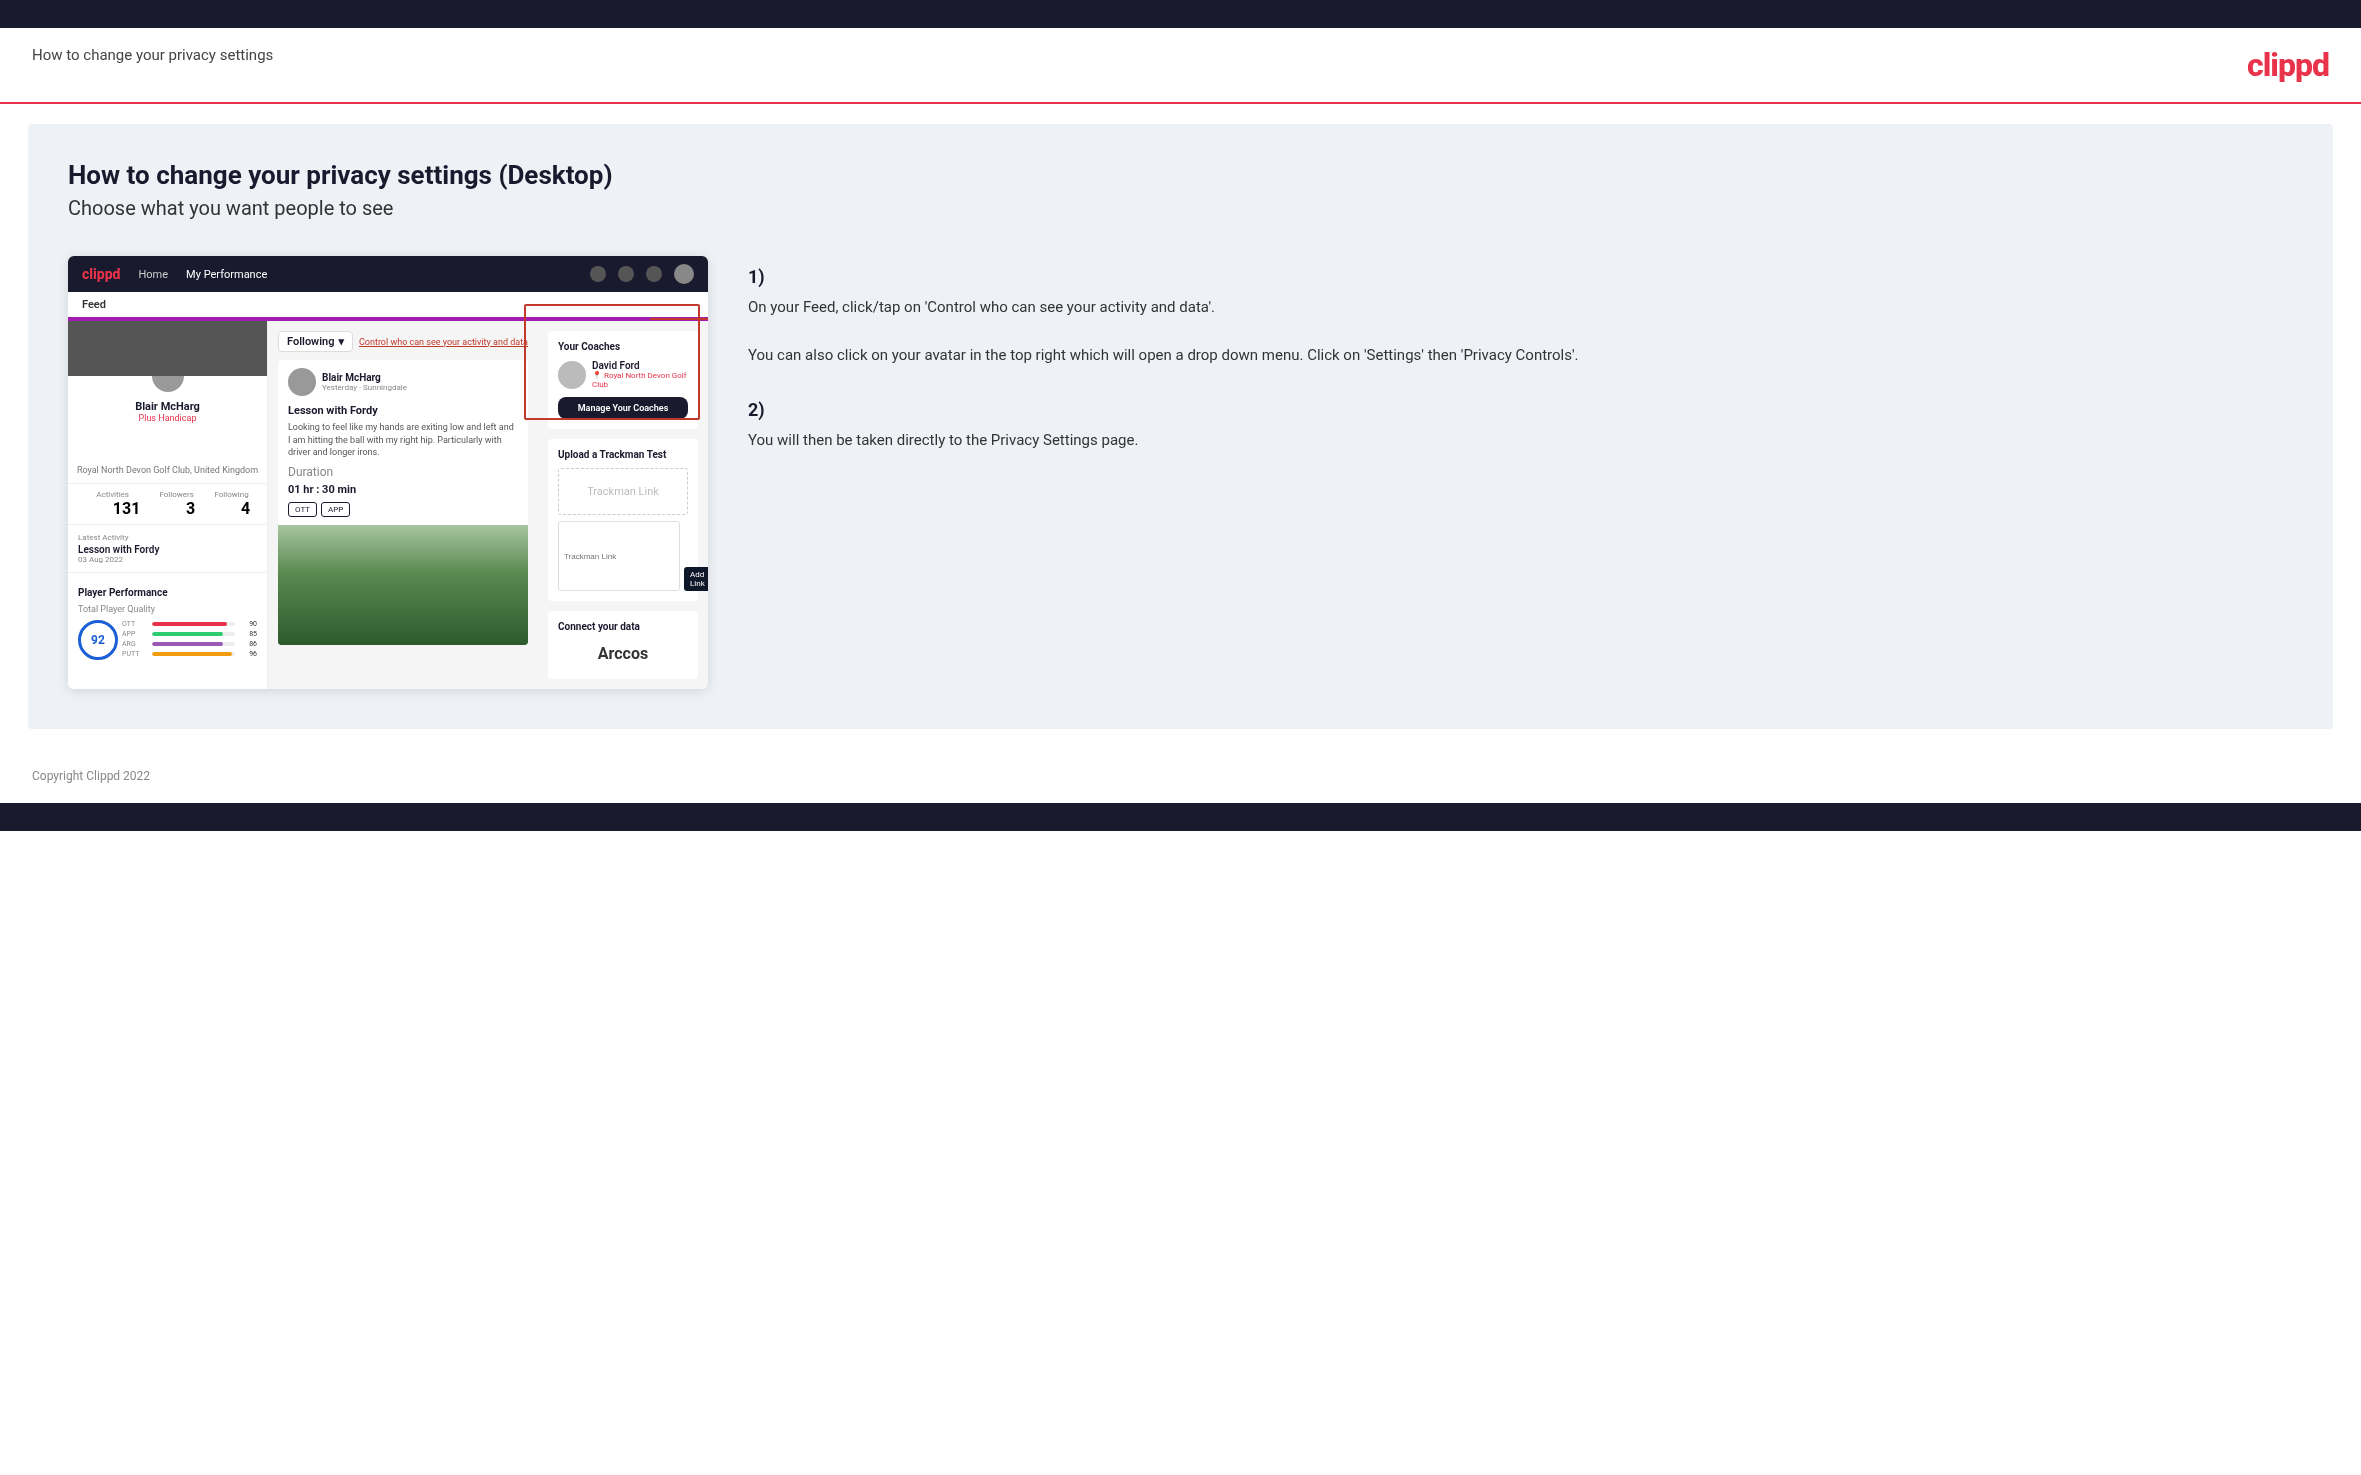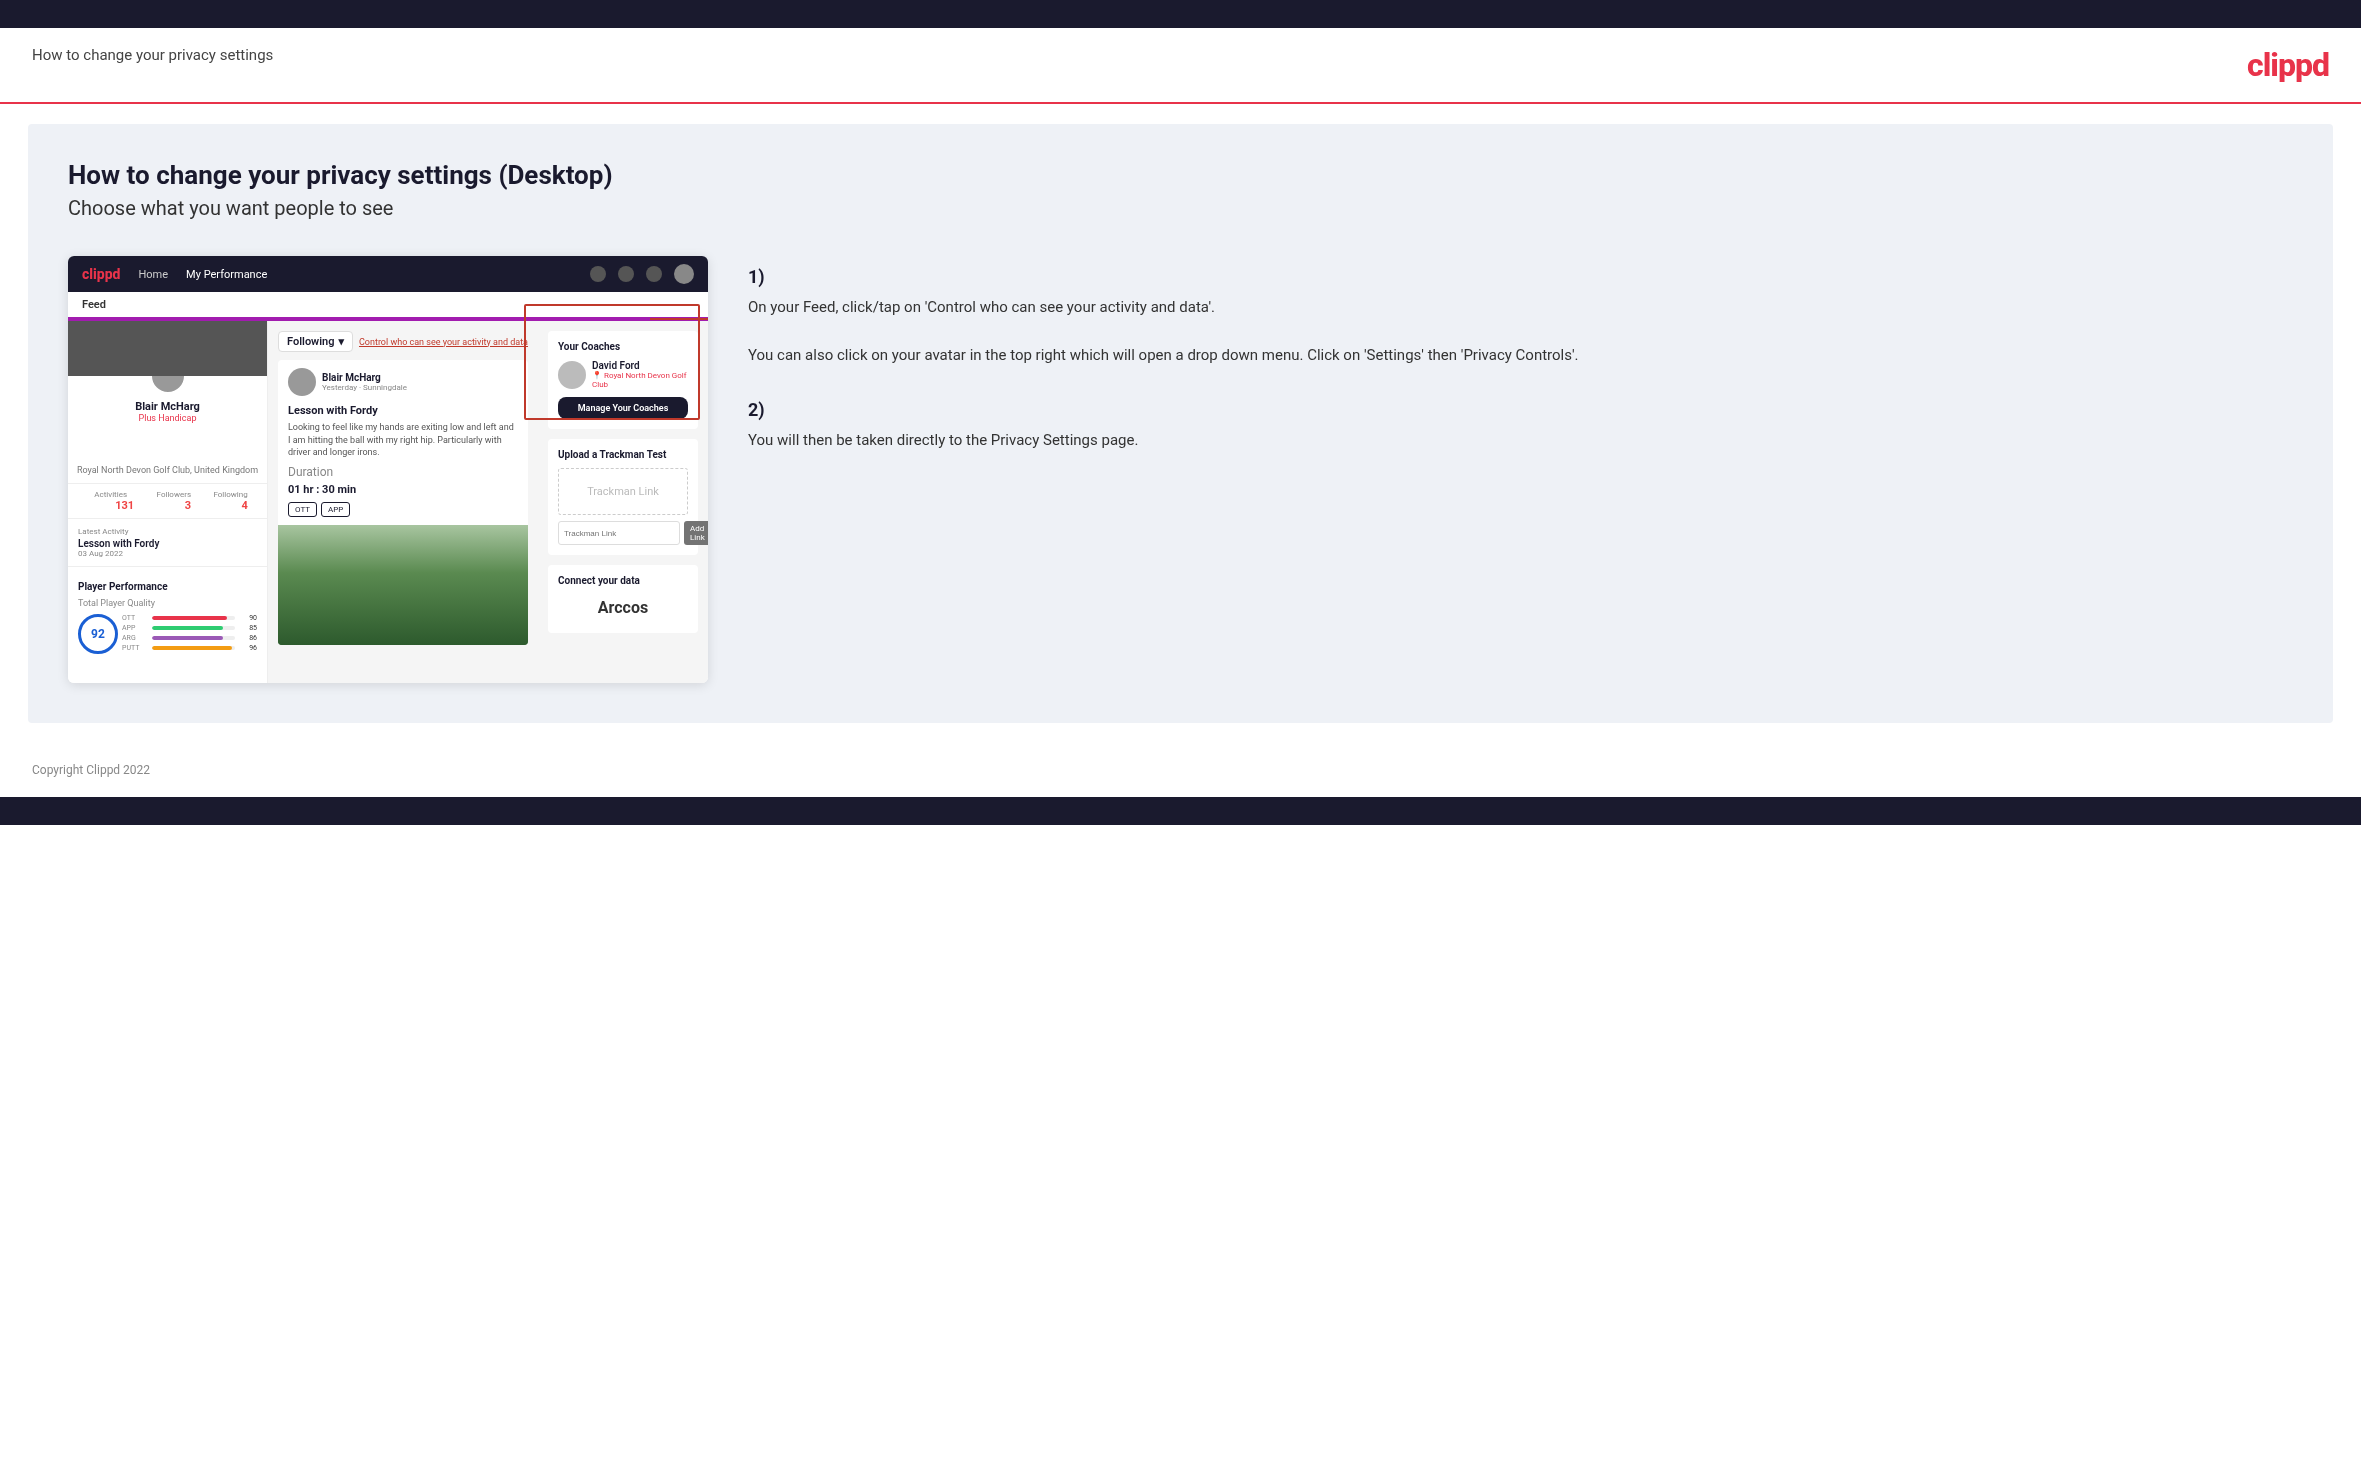--- a/index.html
+++ b/index.html
@@ -96,21 +96,21 @@
     .app-avatar {
       width: 36px; height: 36px; border-radius: 50%; background: #999; border: 2px solid #fff;
     }
     .app-profile-name { text-align: center; font-weight: 700; font-size: 11px; color: #1a1a2e; }
     .app-profile-sub { text-align: center; font-size: 9px; color: #e8334a; margin-bottom: 1px; }
     .app-profile-club { text-align: center; font-size: 9px; color: #777; margin-bottom: 8px; margin-top: 42px; }
 
     .app-stats { display: flex; justify-content: space-around; padding: 6px 8px; border-top: 1px solid #eee; border-bottom: 1px solid #eee; }
     .app-stat { text-align: center; }
     .app-stat-label { font-size: 8px; color: #888; }
-    .app-stat-value { font-size: 11px; font-weight: 700; color: #ef4444; margin-left: 28px; }
+    .app-stat-value { font-size: 16px; font-weight: 700; color: #000000; margin-left: 28px; }
 
     .app-latest { padding: 8px 10px; }
     .app-latest-label { font-size: 8px; color: #888; margin-bottom: 2px; }
     .app-latest-value { font-size: 10px; font-weight: 600; color: #1a1a2e; }
     .app-latest-date { font-size: 8px; color: #888; }
 
     .app-perf { padding: 14px 10px; border-top: 1px solid #eee; }
     .app-perf-title { font-size: 10px; font-weight: 700; color: #1a1a2e; margin-bottom: 6px; }
     .app-perf-quality { font-size: 9px; color: #888; margin-bottom: 6px; }
     .app-perf-row { display: flex; align-items: center; gap: 4px; margin-bottom: 3px; }
@@ -189,21 +189,21 @@
     }
     .app-trackman-placeholder {
       border: 1px dashed #ccc; border-radius: 3px; padding: 16px 8px;
       text-align: center; color: #bbb; font-size: 11px; margin: 6px 0;
     }
     .app-trackman-input-row { display: flex; gap: 4px; margin-top: 4px; }
     .app-trackman-input {
       flex: 1; border: 1px solid #ddd; border-radius: 3px; padding: 3px 5px; font-size: 8px; color: #bbb;
     }
     .app-trackman-btn {
-      background: #737373; color: #fff; font-size: 8px; padding: 3px 6px; border-radius: 3px; cursor: pointer;
+      background: #0f172a; color: #fff; font-size: 8px; padding: 3px 6px; border-radius: 3px; cursor: pointer; margin-top: 46px;
     }
     .app-connect-title { font-size: 10px; font-weight: 700; color: #1a1a2e; margin-bottom: 6px; }
     .app-arccos { font-size: 16px; font-weight: 700; color: #333; text-align: center; padding: 6px 0; }
 
     
     .app-highlight-box {
       position: absolute;
       top: 48px;
       right: 8px;
       width: 176px;

